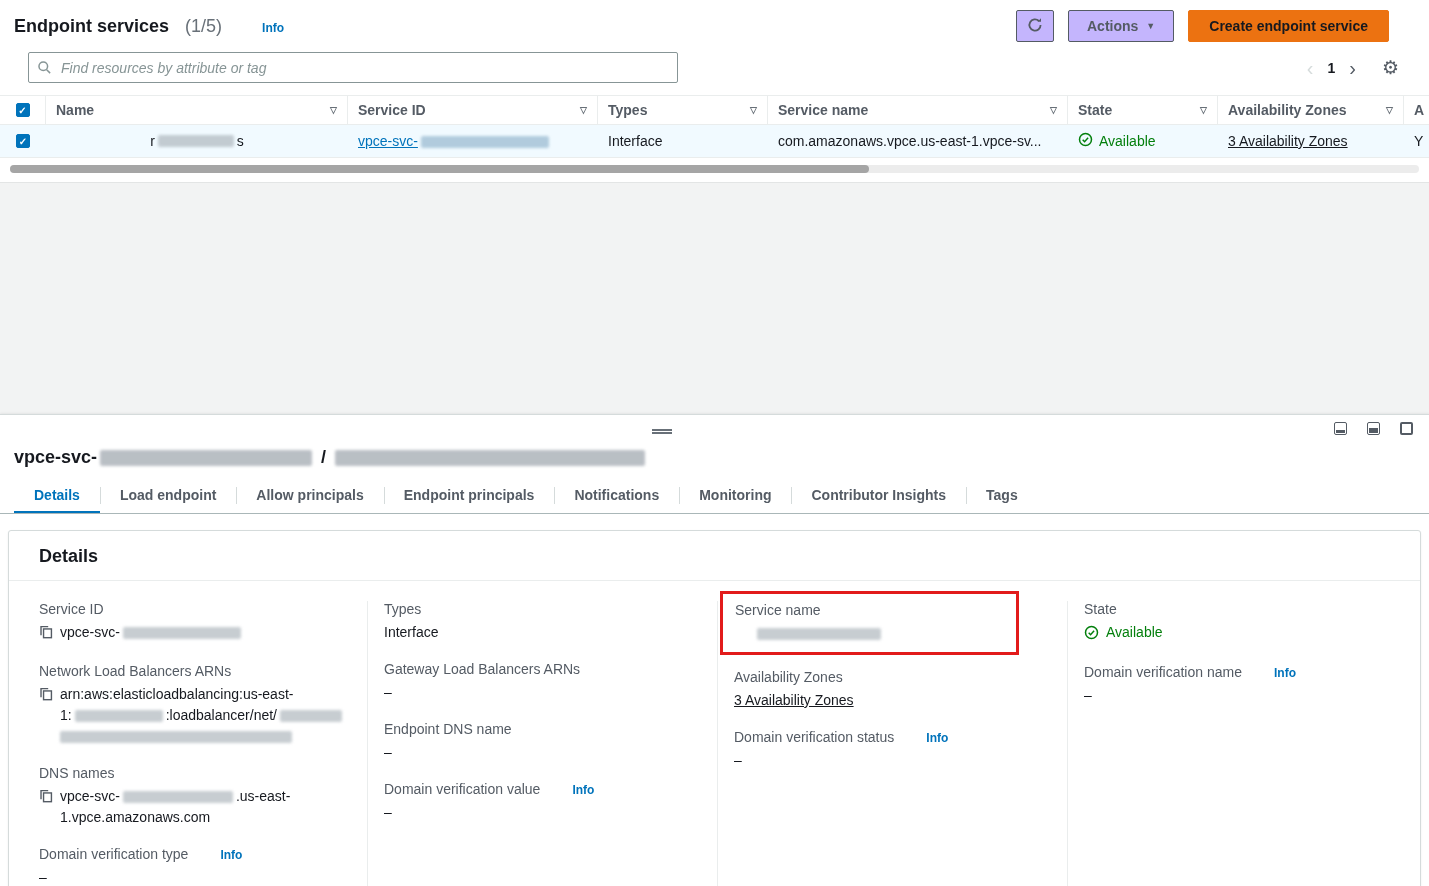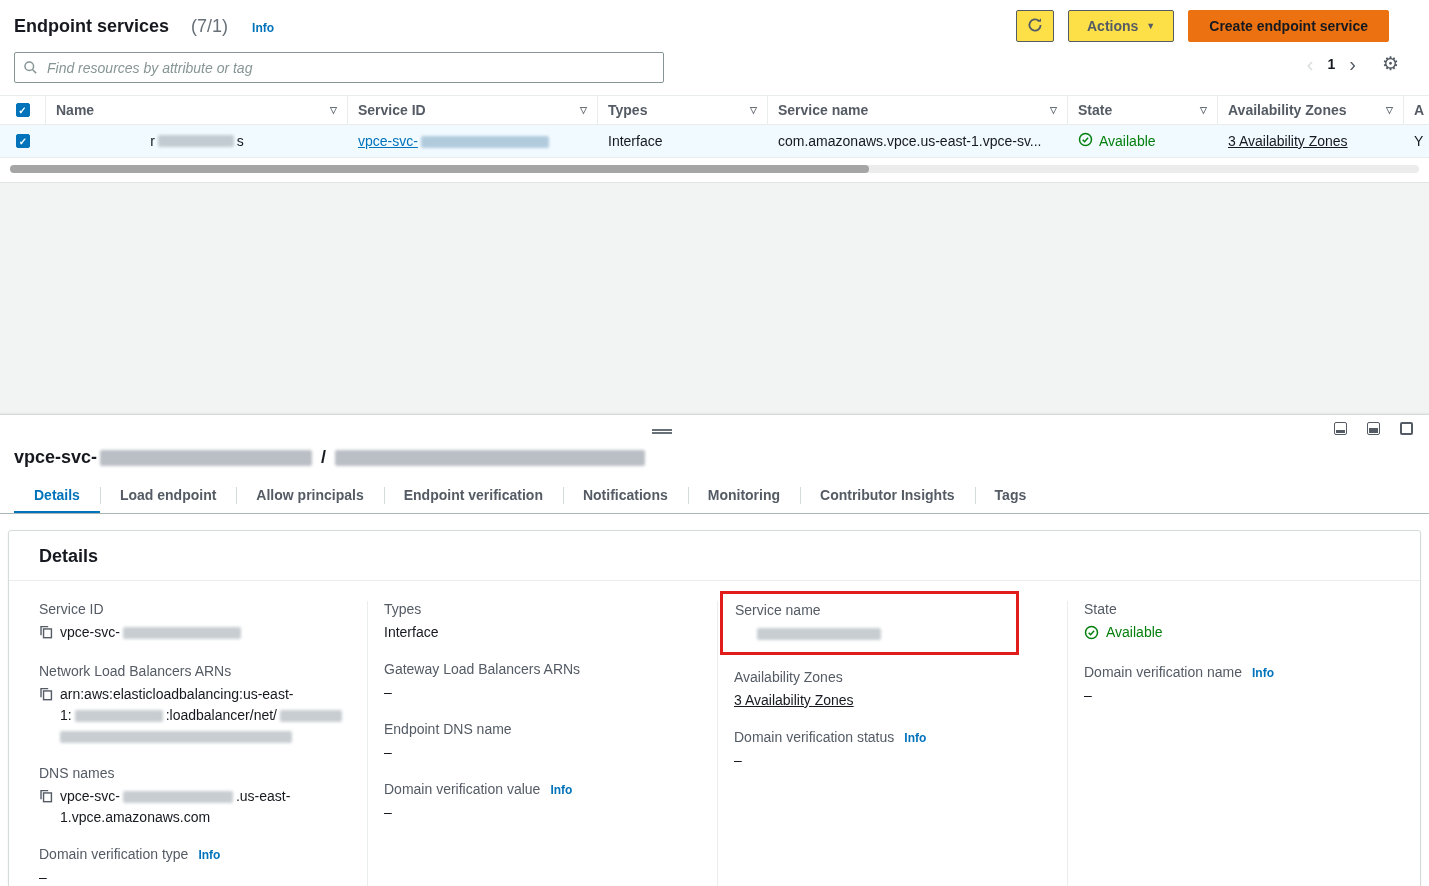--- a/index.html
+++ b/index.html
@@ -2,30 +2,30 @@
 <html><head>
 <meta charset="utf-8">
 <style>
   * { box-sizing: border-box; margin: 0; padding: 0; }
   body { background: #fff; font-family: "Liberation Sans", sans-serif; color: #16191f; }
   .page { position: relative; width: 1429px; height: 886px; overflow: hidden; background: #fff; display: flex; flex-direction: column; }
 
   
   .top-section { background: #fff; }
   .header-row { display: flex; justify-content: space-between; align-items: center; padding: 10px 14px 6px 14px; }
-  .page-title { font-size: 18px; font-weight: bold; color: #16191f; display: flex; align-items: baseline; gap: 22px; justify-content: center; }
+  .page-title { font-size: 18px; font-weight: bold; color: #16191f; display: flex; align-items: baseline; gap: 16px; justify-content: center; }
   .page-title .count { color: #687078; font-weight: normal; font-size: 18px; }
-  .info-link { color: #0073bb; font-size: 12px; font-weight: bold; text-decoration: none; margin-left: 2px; cursor: pointer; }
+  .info-link { color: #0073bb; font-size: 12px; font-weight: bold; text-decoration: none; margin-left: 24px; cursor: pointer; }
   .header-actions { display: flex; align-items: center; gap: 14px; padding-right: 26px; }
-  .btn { height: 32px; border: 1px solid #545b64; border-radius: 2px; background: #fde047; color: #545b64; font-weight: bold; font-size: 14px; display: inline-flex; align-items: center; justify-content: center; padding: 0 18px; cursor: pointer; font-family: inherit; }
+  .btn { height: 32px; border: 1px solid #545b64; border-radius: 2px; background: #c4b5fd; color: #545b64; font-weight: bold; font-size: 14px; display: inline-flex; align-items: center; justify-content: center; padding: 0 18px; cursor: pointer; font-family: inherit; }
   .btn-icon { width: 38px; padding: 0; }
   .btn-primary { background: #ec7211; border-color: #ec7211; color: #16191f; padding: 0 20px; }
   .caret { font-size: 9px; margin-left: 8px; }
 
-  .toolbar-row { display: flex; justify-content: space-between; align-items: flex-start; padding: 4px 14px 12px 14px; }
+  .toolbar-row { display: flex; justify-content: space-between; align-items: center; padding: 4px 14px 12px 28px; }
   .search-box { position: relative; width: 650px; }
   .search-box input { width: 100%; height: 31px; border: 1px solid #879596; border-radius: 2px; padding: 0 10px 0 32px; font-size: 14px; font-family: inherit; color: #16191f; outline: none; }
   .search-box input::placeholder { font-style: italic; color: #879596; }
   .search-icon { position: absolute; left: 9px; top: 8px; }
   .paging { display: flex; align-items: center; gap: 12px; padding-right: 16px; }
   .chev { font-size: 20px; line-height: 1; cursor: pointer; }
   .chev.disabled { color: #d5dbdb; }
   .chev.enabled { color: #545b64; }
   .page-num { font-size: 14px; font-weight: bold; color: #16191f; padding: 0 2px; }
   .gear { font-size: 19px; color: #545b64; margin-left: 14px; cursor: pointer; }
@@ -92,21 +92,21 @@
 </style>
 </head>
 <body>
 
 <div class="page">
 
   <div class="top-section">
     <div class="header-row">
       <div class="page-title">
         <span>Endpoint services</span>
-        <span class="count">(7/1)</span>
+        <span class="count">(1/5)</span>
         <a class="info-link">Info</a>
       </div>
       <div class="header-actions">
         <button class="btn btn-icon">
           <span>
             <svg viewBox="0 0 16 16" width="16" height="16">
                 <path d="M13.6 8a5.6 5.6 0 1 1-1.7-4" fill="none" stroke="#545b64" stroke-width="1.8"></path>
                 <path d="M14 1.3v3.4h-3.4z" fill="#545b64"></path>
               </svg>
           </span>
@@ -228,21 +228,21 @@
       <span>vpce-svc-</span>
         <span class="redact redact-big" style="width:212px"></span>
       <span style="padding:0 6px">/</span>
       <span class="redact redact-big" style="width:310px"></span>
     </div>
 
     <div class="tabs">
       <div class="tab active">Details</div>
       <div class="tab">Load endpoint</div>
       <div class="tab">Allow principals</div>
-      <div class="tab">Endpoint verification</div>
+      <div class="tab">Endpoint principals</div>
       <div class="tab">Notifications</div>
       <div class="tab">Monitoring</div>
       <div class="tab">Contributor Insights</div>
       <div class="tab">Tags</div>
     </div>
 
     <div class="card">
       <div class="card-header">Details</div>
       <div class="details-grid">
 

